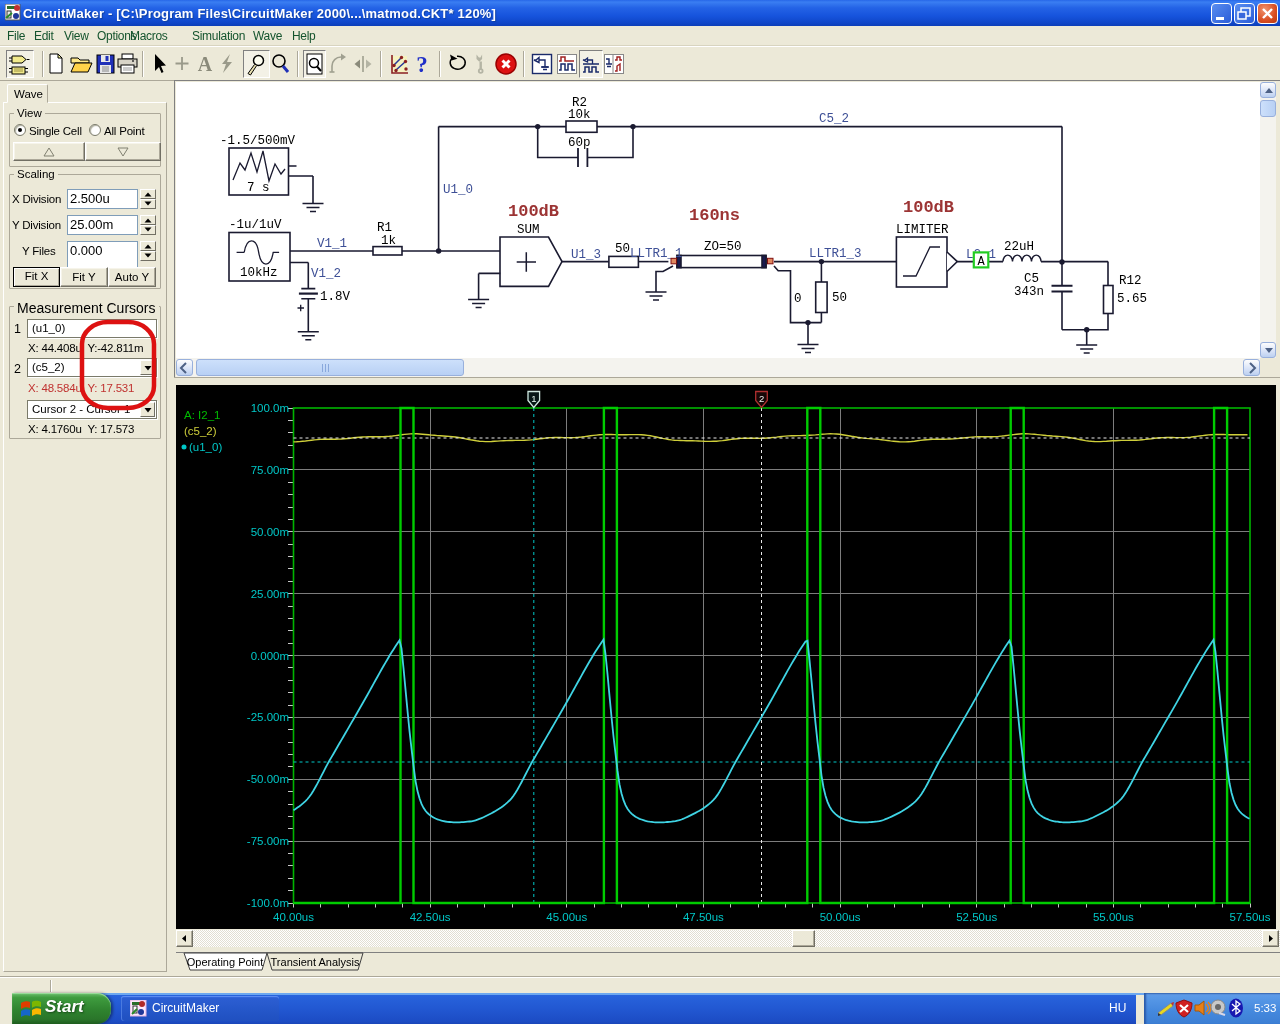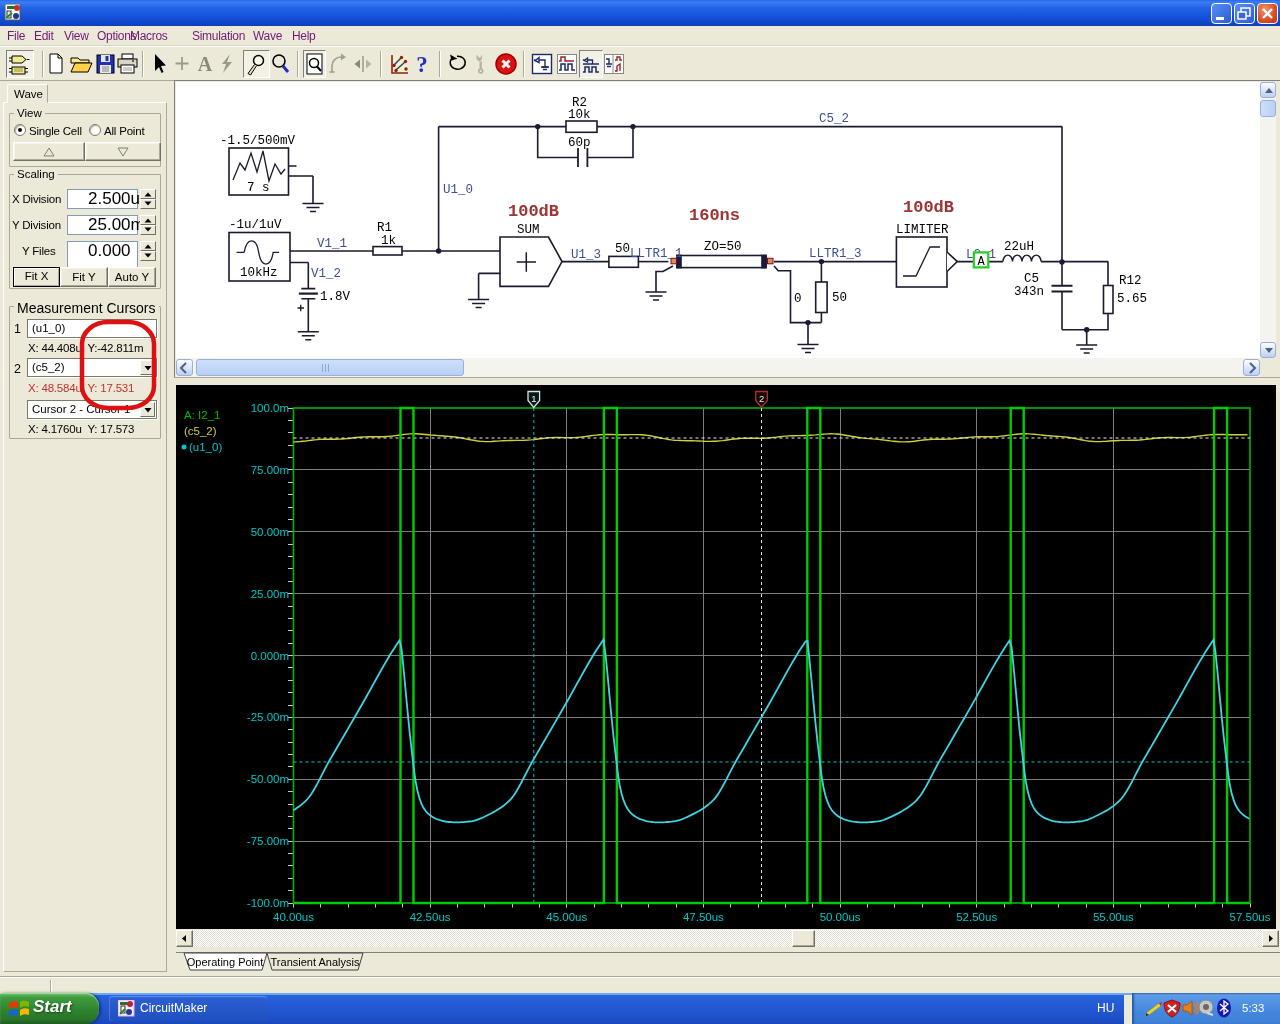--- a/index.html
+++ b/index.html
@@ -1,43 +1,44 @@
 <!DOCTYPE html>
 <html><head><meta charset="utf-8"><title>CircuitMaker</title><style>
 *{margin:0;padding:0;box-sizing:border-box}
 body{width:1280px;height:1024px;overflow:hidden;font-family:"Liberation Sans",sans-serif;background:#ece9d8;position:relative}
 .abs{position:absolute}
 #titlebar{left:0;top:0;width:1280px;height:26px;background:linear-gradient(180deg,#2767e8 0%,#3a7ef2 8%,#2463e6 30%,#1653dc 62%,#0f46c8 88%,#0c3eb8 100%)}
 #titletxt{left:23px;top:6px;color:#fff;font-size:13px;font-weight:bold;letter-spacing:0.2px;text-shadow:1px 1px 1px #1040a0;white-space:nowrap}
 .tbtn{top:3px;width:21px;height:21px;border:1px solid #fff;border-radius:4px;color:#fff}
 #menubar{left:0;top:26px;width:1280px;height:20px;background:#ece9d8;border-bottom:1px solid #d8d4c0}
-.mi{position:absolute;top:3px;font-size:12px;letter-spacing:-0.3px;color:#701a75}
+.mi{position:absolute;top:3px;font-size:12px;letter-spacing:-0.3px;color:#14532d}
 #toolbar{left:0;top:46px;width:1280px;height:35px;background:#ece9d8;border-top:1px solid #fff;border-bottom:1px solid #aca899}
 .tbb{position:absolute;top:3px;width:24px;height:28px}
 .tsep{position:absolute;top:4px;width:2px;height:26px;border-left:1px solid #aca899;border-right:1px solid #fff}
 .sunk{border:1px solid;border-color:#808080 #fff #fff #808080;background:#f3f1e6}
 #leftpanel{left:3px;top:102px;width:164px;height:870px;background:#ece9d8;border:1px solid;border-color:#aca899 #fff #fff #aca899;border-top-color:#aca899}
 .gbox{position:absolute;border:1px solid #aca899;border-radius:1px}
 .glab{position:absolute;top:-7px;left:4px;background:#ece9d8;padding:0 3px;font-size:11.5px;color:#000;white-space:nowrap}
 .btn{position:absolute;background:#ece9d8;border:1px solid;border-color:#fff #716f64 #716f64 #fff;box-shadow:inset -1px -1px 0 #aca899,inset 1px 1px 0 #f6f4ea;font-size:11.5px;text-align:center;color:#000}
-.edit{position:absolute;background:#fff;border:1px solid #7f9db9;font-size:17px;padding-left:20px;color:#000}
+.edit{position:absolute;background:#fff;border:1px solid #7f9db9;font-size:13px;padding-left:2px;color:#000}
 .lab{position:absolute;font-size:11.5px;letter-spacing:-0.2px;color:#000;white-space:nowrap}
 #statusbar{left:0;top:977px;width:1280px;height:16px;background:#ece9d8;border-top:1px solid #fff}
-#taskbar{left:0;top:993px;width:1124px;height:31px;background:linear-gradient(180deg,#4a84e8 0%,#2d66dd 4%,#2863dc 8%,#2258d2 50%,#1c4cc4 92%,#1a46b8 100%)}
+#taskbar{left:12px;top:993px;width:1124px;height:31px;background:linear-gradient(180deg,#4a84e8 0%,#2d66dd 4%,#2863dc 8%,#2258d2 50%,#1c4cc4 92%,#1a46b8 100%)}
 </style></head>
 <body>
 <div id="titlebar" class="abs">
  <svg class="abs" style="left:5px;top:4px" width="17" height="17" viewBox="0 0 17 17">
   <rect x="0" y="0" width="15" height="16" fill="#fff" stroke="#555"></rect>
   <rect x="2" y="2" width="9" height="3" fill="#2a6e2a"></rect>
       <circle cx="12" cy="4" r="3" fill="#c03030"></circle>
   <rect x="2" y="7" width="4" height="7" fill="#e8e8e8" stroke="#333"></rect>
       <circle cx="11" cy="12" r="3" fill="#203898"></circle>
   <path d="M1,14 L7,9" stroke="#2a8a2a" stroke-width="2" fill="none"></path>
  </svg>
+ <div id="titletxt" class="abs">CircuitMaker - [C:\Program Files\CircuitMaker 2000\...\matmod.CKT* 120%]</div>
  <div class="tbtn abs" style="left:1211px;background:linear-gradient(135deg,#5a8ef0,#2a5cd8)">
       <div class="abs" style="left:4px;top:13px;width:8px;height:3px;background:#fff"></div>
     </div>
  <div class="tbtn abs" style="left:1234px;background:linear-gradient(135deg,#5a8ef0,#2a5cd8)">
    <svg width="19" height="19" viewBox="0 0 19 19">
         <rect x="6" y="4" width="9" height="8" fill="none" stroke="#fff" stroke-width="1.5"></rect>
         <rect x="3" y="8" width="8" height="7" fill="#3a68dc" stroke="#fff" stroke-width="1.5"></rect>
       </svg>
  </div>
  <div class="tbtn abs" style="left:1257px;background:radial-gradient(circle at 35% 30%,#f0946e,#d94e22 60%,#b83a12)">

